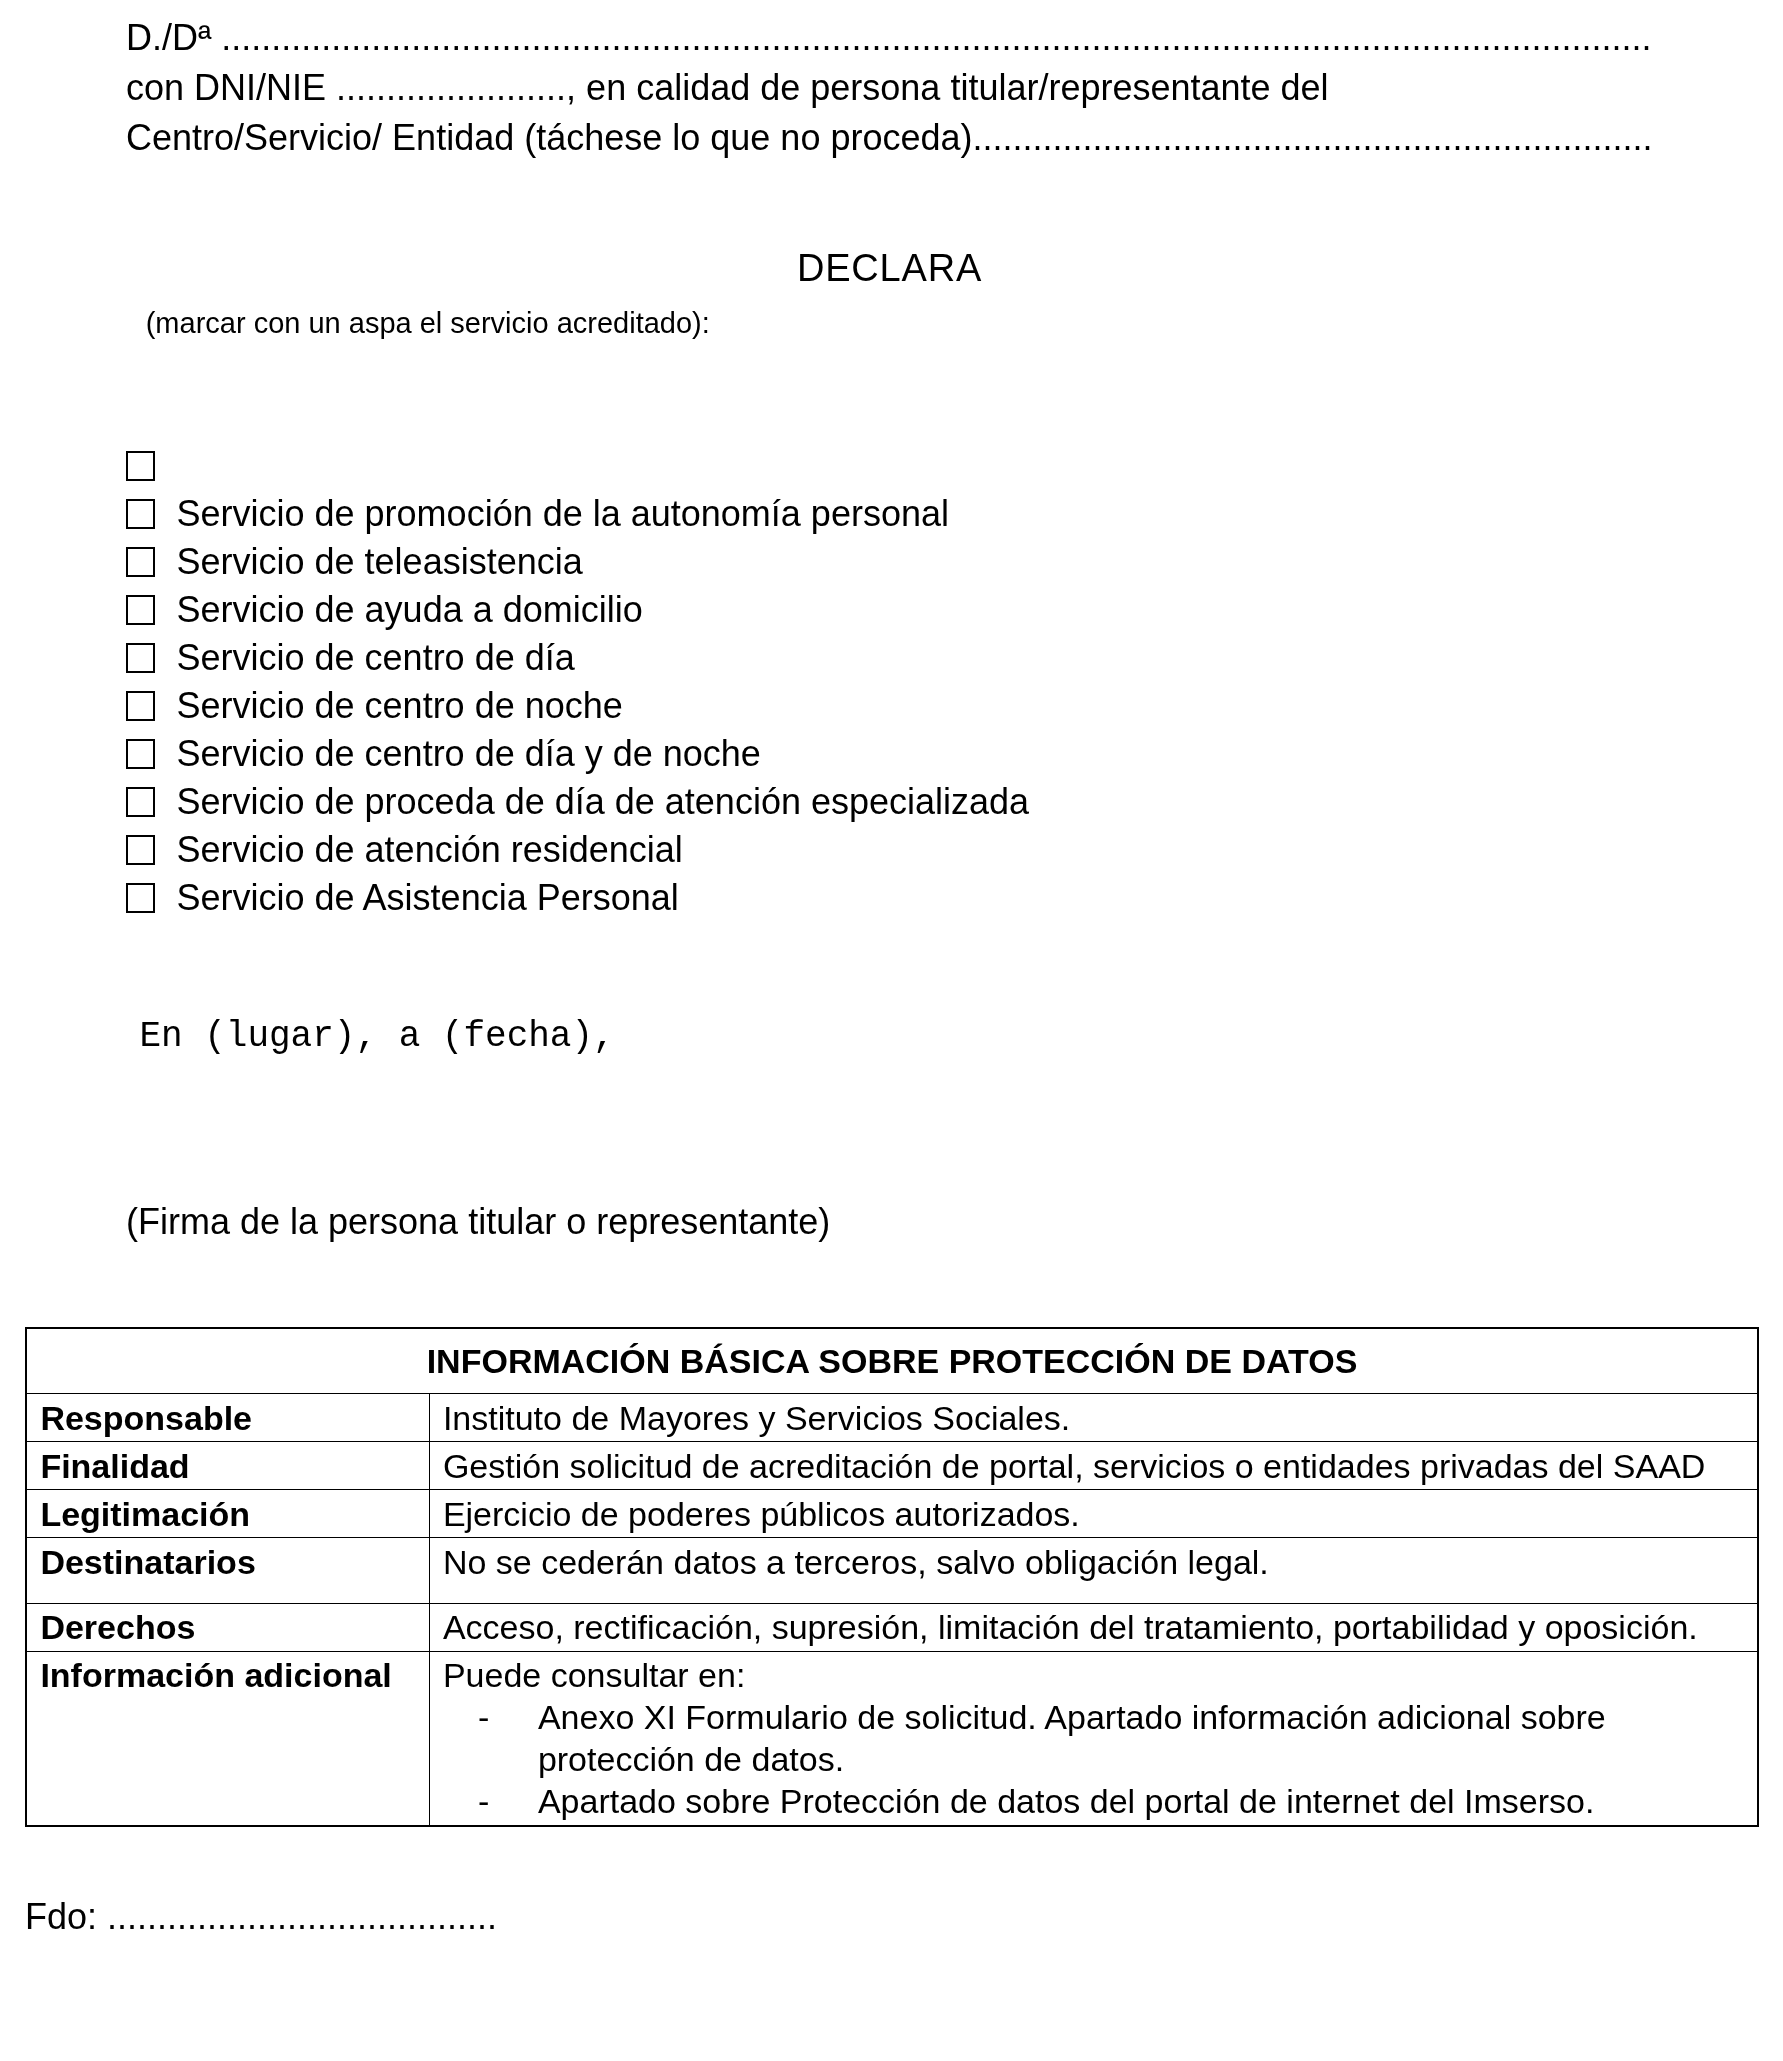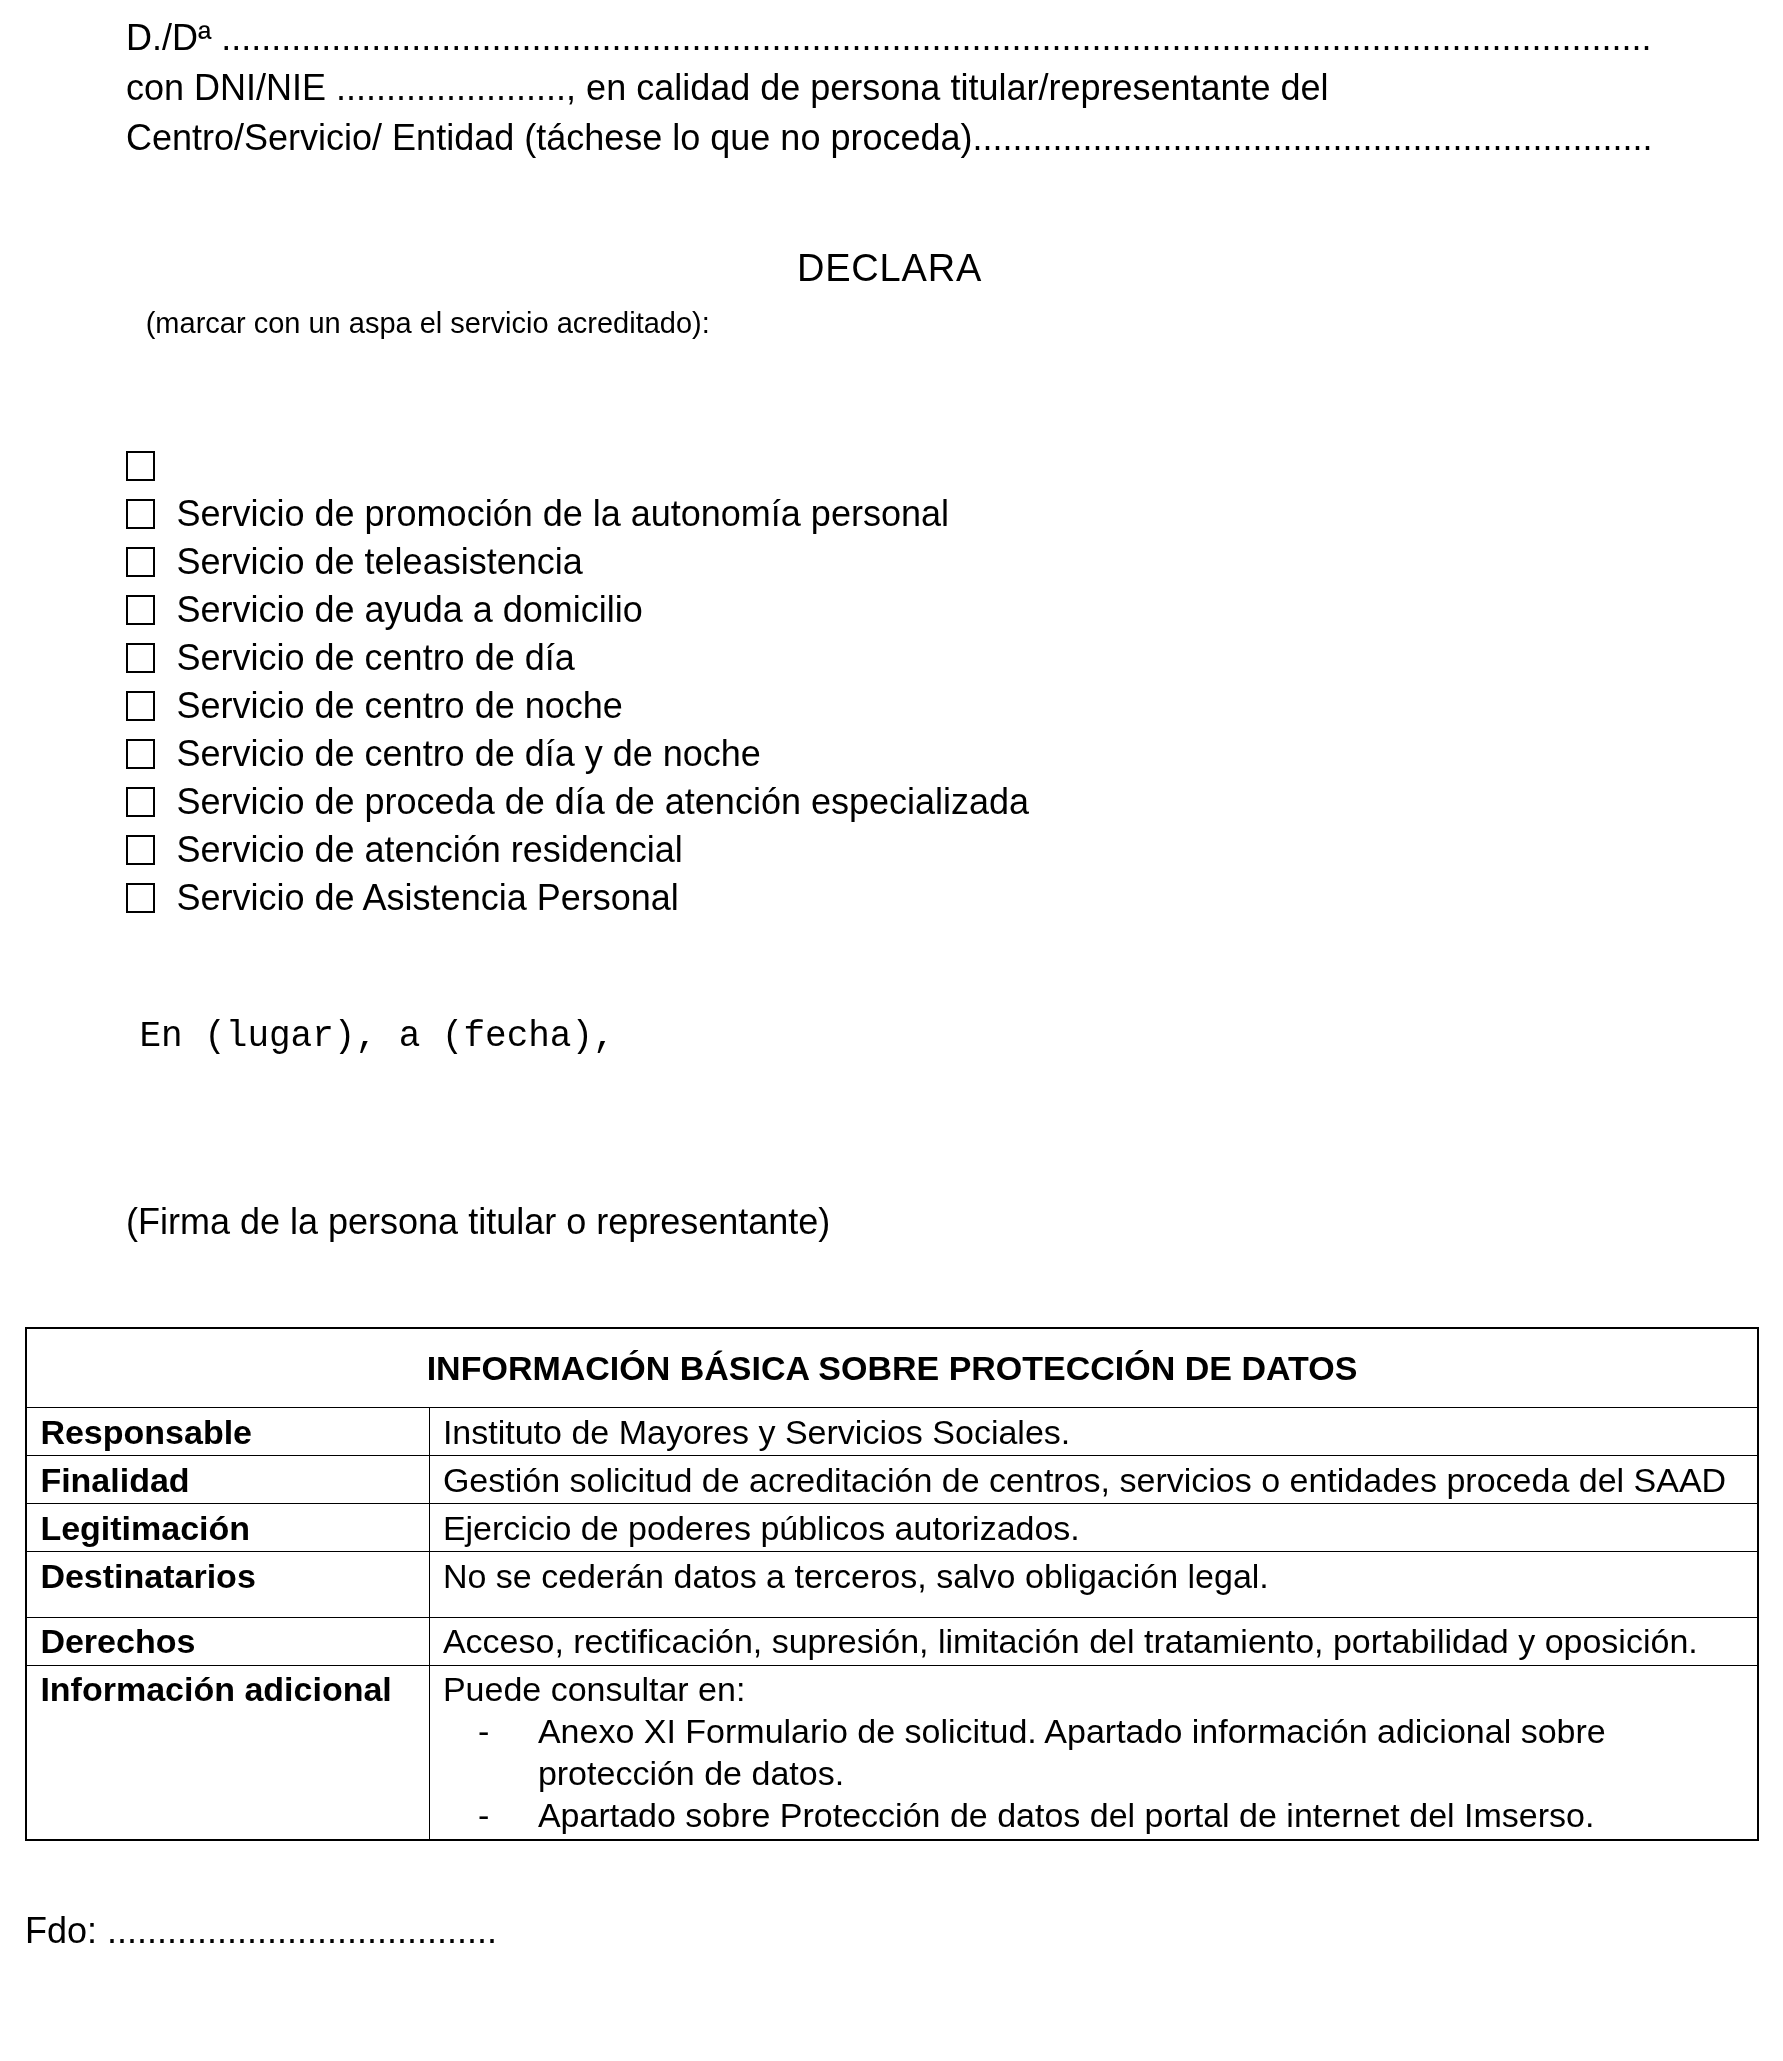--- a/index.html
+++ b/index.html
@@ -61,21 +61,21 @@
     border: 2.5px solid #000;
     font-size: 34px;
     line-height: 42px;
   }
   .privacy th, .privacy td {
     border: 1.7px solid #000;
     padding: 2.5px 13.4px;
     vertical-align: top;
     text-align: left;
   }
-  .privacy th { text-align: center; font-size: 34px; padding: 18px; }
+  .privacy th { text-align: center; font-size: 34px; padding: 11px; }
   .privacy td.lbl { width: 403px; font-weight: bold; }
   .privacy tr.tall td { padding-bottom: 20px; }
   .add-intro { margin: 0; }
   .bullet { display: flex; padding-left: 35px; }
   .bullet .dash { flex: 0 0 60px; }
 
   .fdo { margin: 69px 0 0 25px; font-size: 36px; }
 </style>
 </head>
 <body>
@@ -147,21 +147,21 @@
       <tbody>
         <tr>
           <th colspan="2">INFORMACIÓN BÁSICA SOBRE PROTECCIÓN DE DATOS</th>
         </tr>
         <tr>
           <td class="lbl">Responsable</td>
           <td>Instituto de Mayores y Servicios Sociales.</td>
         </tr>
         <tr>
           <td class="lbl">Finalidad</td>
-          <td>Gestión solicitud de acreditación de centros, servicios o entidades proceda del SAAD</td>
+          <td>Gestión solicitud de acreditación de portal, servicios o entidades privadas del SAAD</td>
         </tr>
         <tr>
           <td class="lbl">Legitimación</td>
           <td>Ejercicio de poderes públicos autorizados.</td>
         </tr>
         <tr class="tall">
           <td class="lbl">Destinatarios</td>
           <td>No se cederán datos a terceros, salvo obligación legal.</td>
         </tr>
         <tr>

